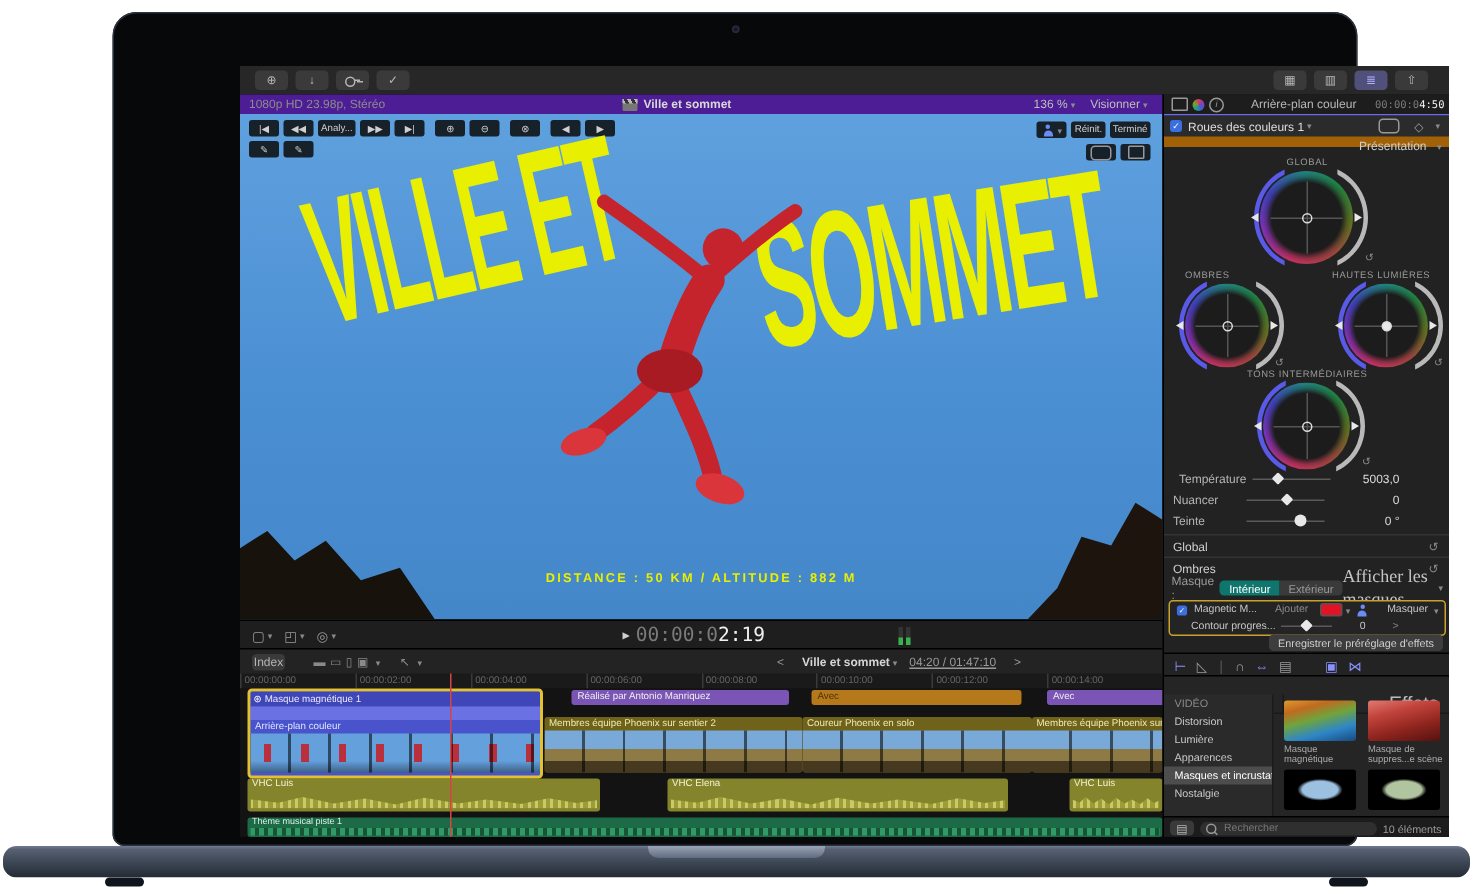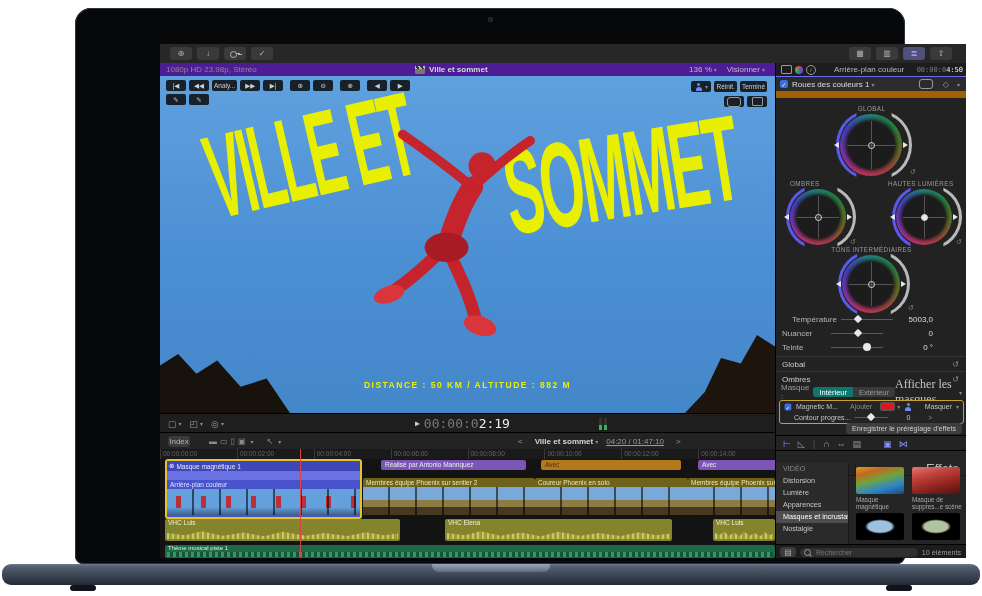--- a/index.html
+++ b/index.html
@@ -431,20 +431,24 @@
 
       <div class="fxrow row">
         <span class="checkbox">✓</span>
         <span style="color:#ddd;">Roues des couleurs 1</span>
         <span class="chev">▾</span>
         <span class="maskrect" style="position:absolute;right:34px;"></span>
         <span style="position:absolute;right:18px;color:#9a9a9a;">◇</span>
         <span class="chev" style="position:absolute;right:7px;">▾</span>
       </div>
 
+      <div class="presrow row">
+        <span style="position:absolute;right:16px;color:#cfcfcf;">Présentation</span>
+        <span class="chev" style="position:absolute;right:6px;">▾</span>
+      </div>
 
       <div class="wheels">
         <span class="wlabel" style="left:0;right:0;top:1px;text-align:center;">GLOBAL</span>
         <div class="wheel" style="left:64px;top:10px;width:62px;height:62px;">
           <div class="arcL"></div>
             <div class="arcR"></div>
           <span class="tri triL"></span>
             <span class="tri triR"></span>
           <span class="wdot"></span>
         </div>
@@ -475,21 +479,21 @@
           <div class="arcL"></div>
             <div class="arcR"></div>
           <span class="tri triL"></span>
             <span class="tri triR"></span>
           <span class="wdot"></span>
         </div>
         <span class="wreset" style="left:132px;top:200px;">↺</span>
       </div>
 
       <div class="srow" style="top:249px;">
-        <span style="margin-left:16px;">Température</span>
+        <span style="margin-left:10px;">Température</span>
         <span class="strack">
             <span class="sthumb" style="left:28%;"></span>
           </span>
         <span class="sval">5003,0</span>
       </div>
       <div class="srow" style="top:263px;">
         <span style="margin-left:6px;">Nuancer</span>
         <span class="strack" style="margin-left:19px;">
             <span class="sthumb" style="left:46%;"></span>
           </span>

